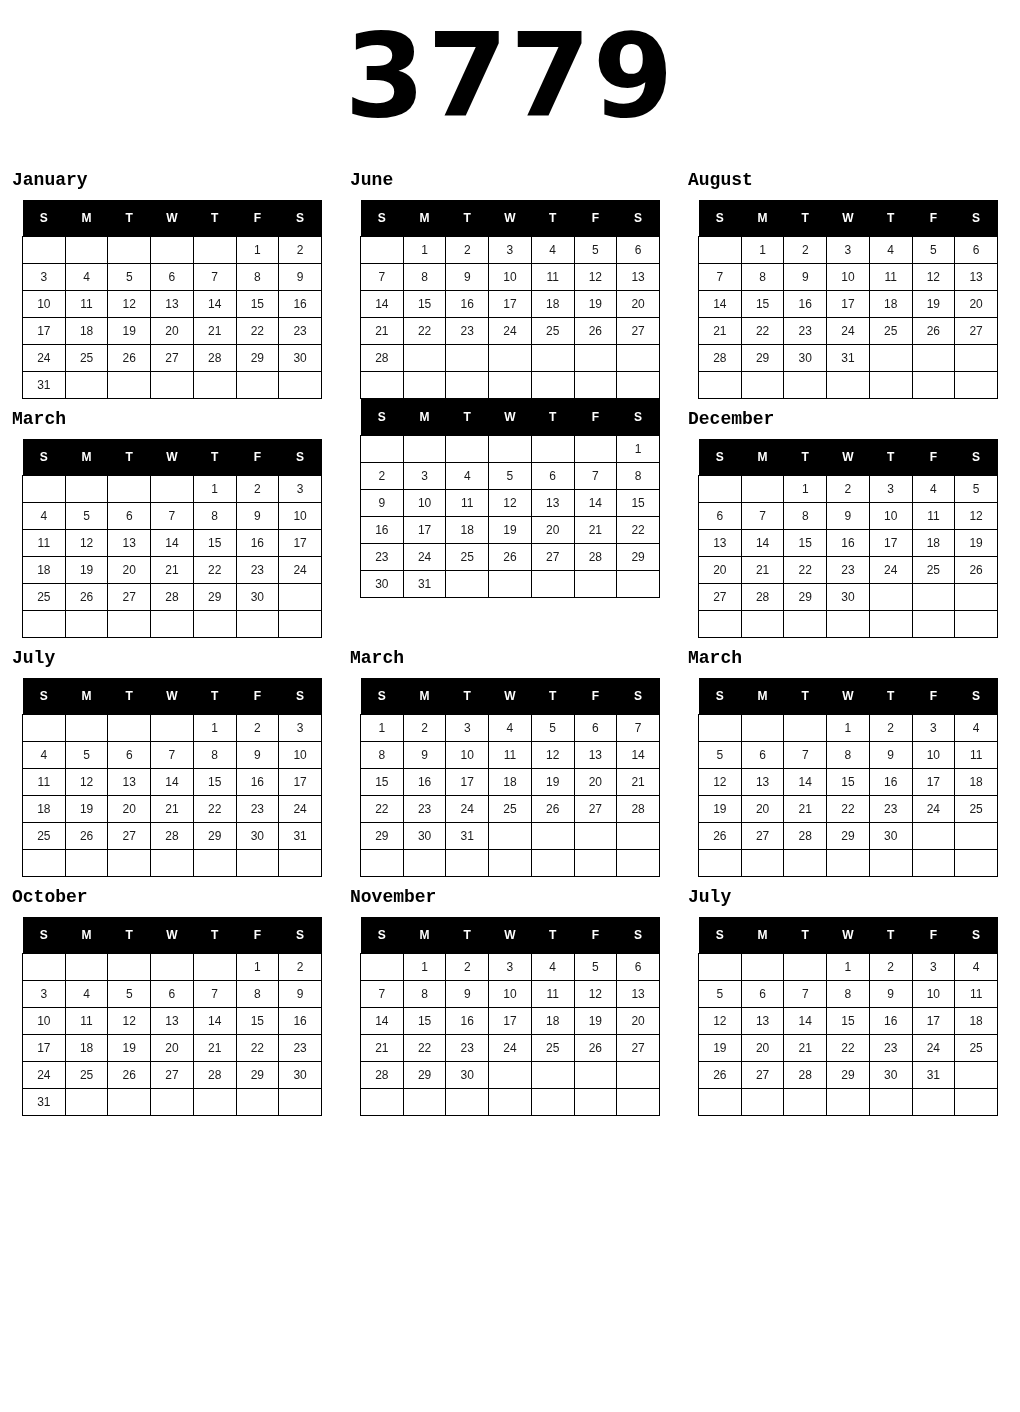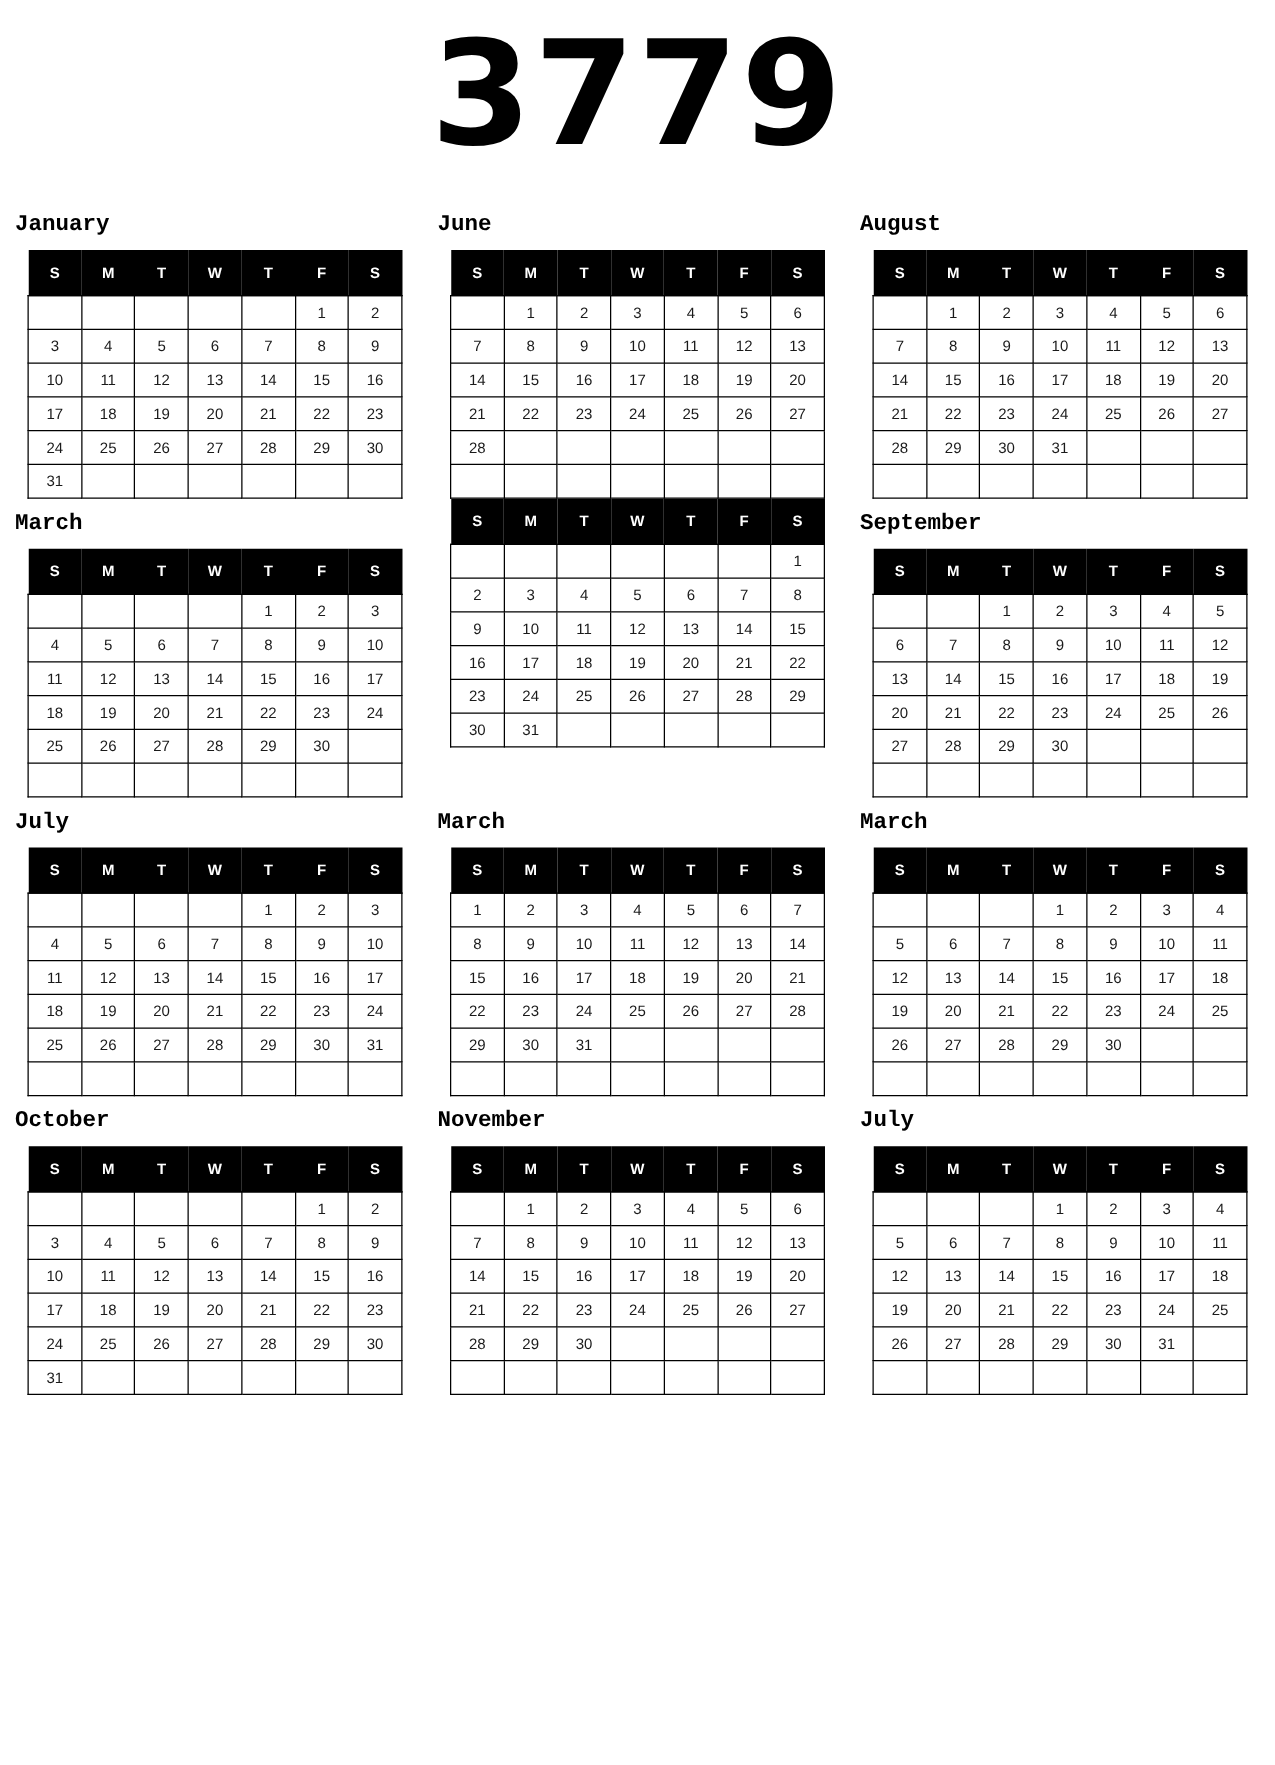--- a/index.html
+++ b/index.html
@@ -438,21 +438,21 @@
               <td class="empty"></td>
               <td class="empty"></td>
               <td class="empty"></td>
               <td class="empty"></td>
               <td class="empty"></td>
             </tr>
           </tbody>
         </table>
       </div>
       <div class="month">
-        <div class="month-name">September</div>
+        <div class="month-name">December</div>
         <table class="cal">
           <thead>
             <tr>
               <th>S</th>
               <th>M</th>
               <th>T</th>
               <th>W</th>
               <th>T</th>
               <th>F</th>
               <th>S</th>

